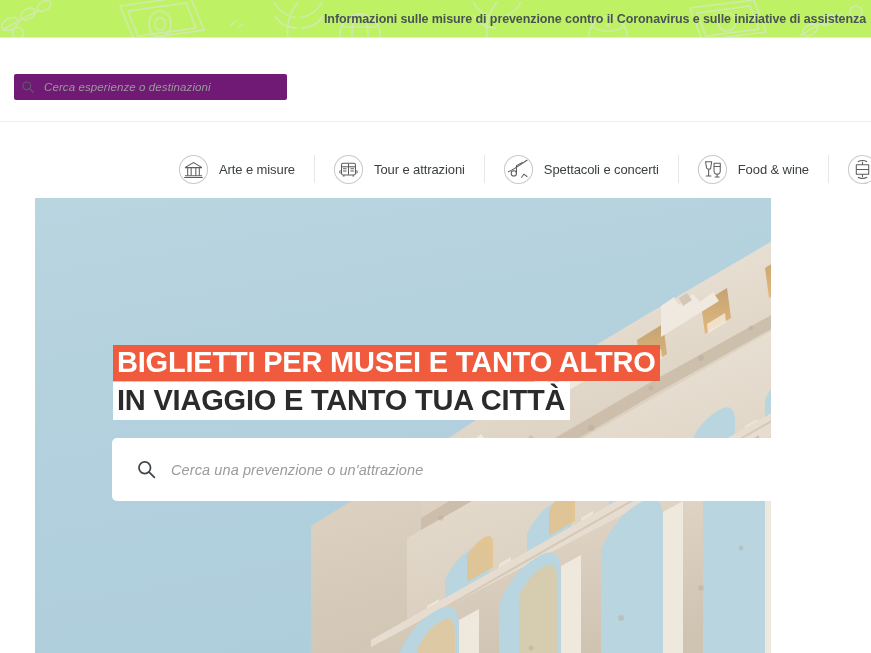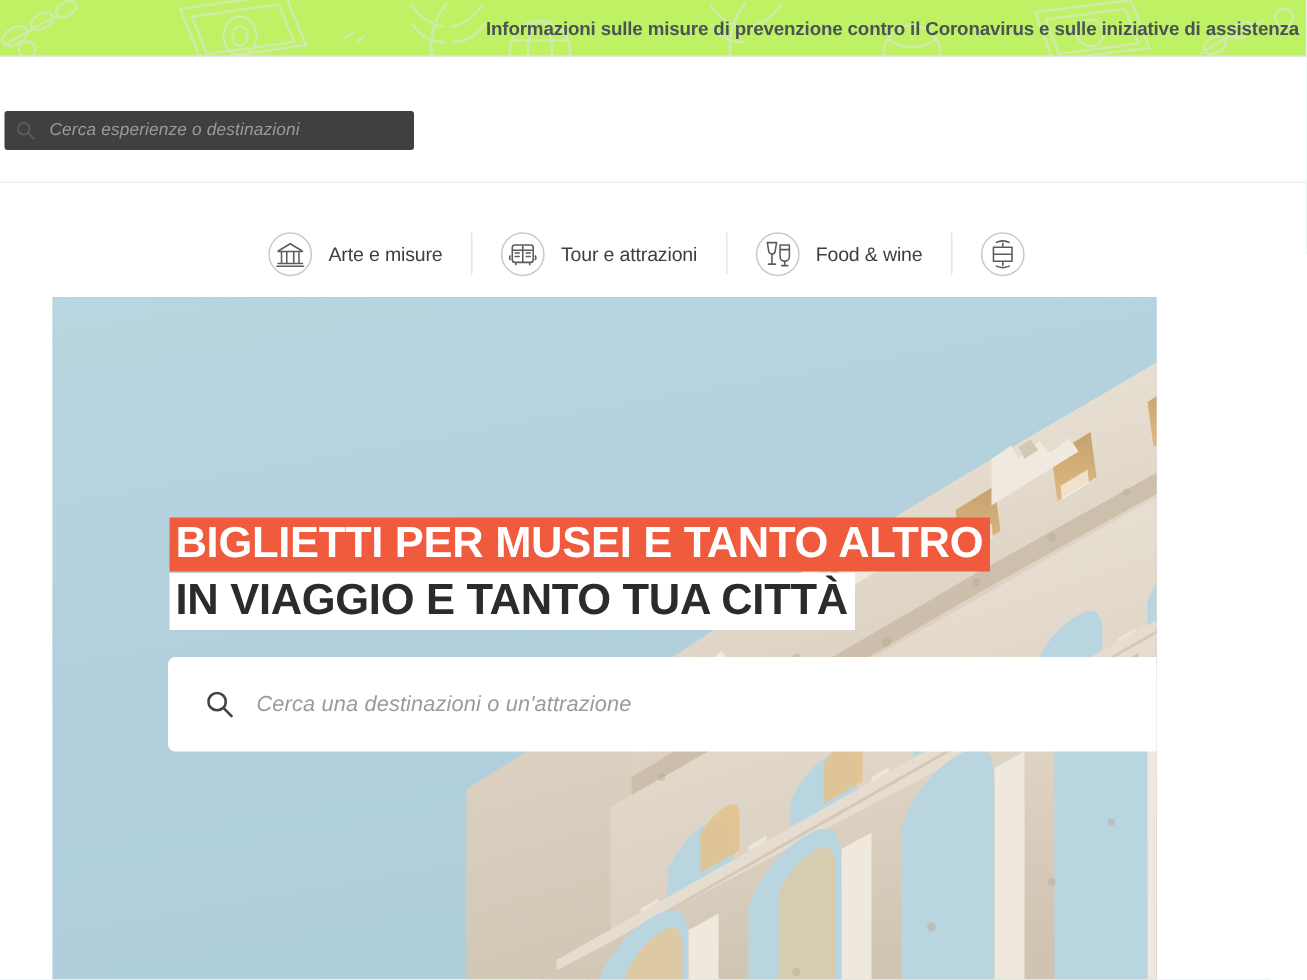--- a/index.html
+++ b/index.html
@@ -66,23 +66,23 @@
   }
   .header-divider {
     position: absolute;
     left: 0; top: 121px;
     width: 871px; height: 1px;
     background: #ededed;
   }
 
   .header-search {
     position: absolute;
-    left: 3px; top: 36px;
+    left: 14px; top: 36px;
     width: 273px; height: 26px;
-    background: #404040;
+    background: #701a75;
     border-radius: 2px;
     display: flex;
     align-items: center;
     padding-left: 7px;
     text-align: right;
   }
   .header-search .mag {
     width: 14px; height: 14px;
     flex: 0 0 auto;
     margin-right: 9px;
@@ -318,20 +318,33 @@
             <path d="M20 12.4 v14.3"></path>
             <path d="M13 19 h4.5 M22.5 19 h4.5"></path>
             <path d="M13 22 h4.5 M22.5 22 h4.5"></path>
             <path d="M14 27 v2.4 M26 27 v2.4"></path>
             <path d="M9.5 21 q-1.6 2 0 4 M30.5 21 q1.6 2 0 4"></path>
           </g>
         </svg>
         <span class="clabel">Tour e attrazioni</span>
       </div>
 
+      <div class="cat-item">
+        <svg class="cicon" viewBox="0 0 40 40">
+          <circle cx="20" cy="20" r="18.2" fill="none" stroke="#c9c9c9" stroke-width="1.3"></circle>
+          <g fill="none" stroke="#5c5c5c" stroke-width="1.35" stroke-linecap="round">
+            <path d="M7 23 C14 20 22 14 31 8"></path>
+            <circle cx="14" cy="25" r="3.4"></circle>
+            <path d="M17.4 25 V15"></path>
+            <path d="M17.4 15 L25 11"></path>
+            <path d="M24 30 l3 -4 4 3"></path>
+          </g>
+        </svg>
+        <span class="clabel">Spettacoli e concerti</span>
+      </div>
 
       <div class="cat-item">
         <svg class="cicon" viewBox="0 0 40 40">
           <circle cx="20" cy="20" r="18.2" fill="none" stroke="#c9c9c9" stroke-width="1.3"></circle>
           <g fill="none" stroke="#5c5c5c" stroke-width="1.35" stroke-linecap="round" stroke-linejoin="round">
             <path d="M11 10 h8 l-1.2 7 a2.8 2.8 0 0 1 -5.6 0 Z"></path>
             <path d="M15 20 v8 M12 28.5 h6"></path>
             <path d="M22 12 h8 v10 a4 4 0 0 1 -8 0 Z"></path>
             <path d="M22.4 16 h7.2"></path>
             <path d="M26 26 v3.5 M23.4 29.8 h5.2"></path>
@@ -494,17 +507,17 @@
     <div class="hero-headline">
       <div><span class="hl-line1">BIGLIETTI PER MUSEI E TANTO ALTRO</span></div>
       <div><span class="hl-line2">IN VIAGGIO E TANTO TUA CITTÀ</span></div>
     </div>
 
     <div class="hero-search">
       <svg class="mag2" viewBox="0 0 24 24">
         <circle cx="10" cy="10" r="6.6" fill="none" stroke="#3f4447" stroke-width="2"></circle>
         <line x1="15" y1="15" x2="21" y2="21" stroke="#3f4447" stroke-width="2" stroke-linecap="round"></line>
       </svg>
-      <span class="ph2">Cerca una destinazioni o un'attrazione</span>
+      <span class="ph2">Cerca una prevenzione o un'attrazione</span>
     </div>
   </section>
 
 </div>
 
 </body></html>

